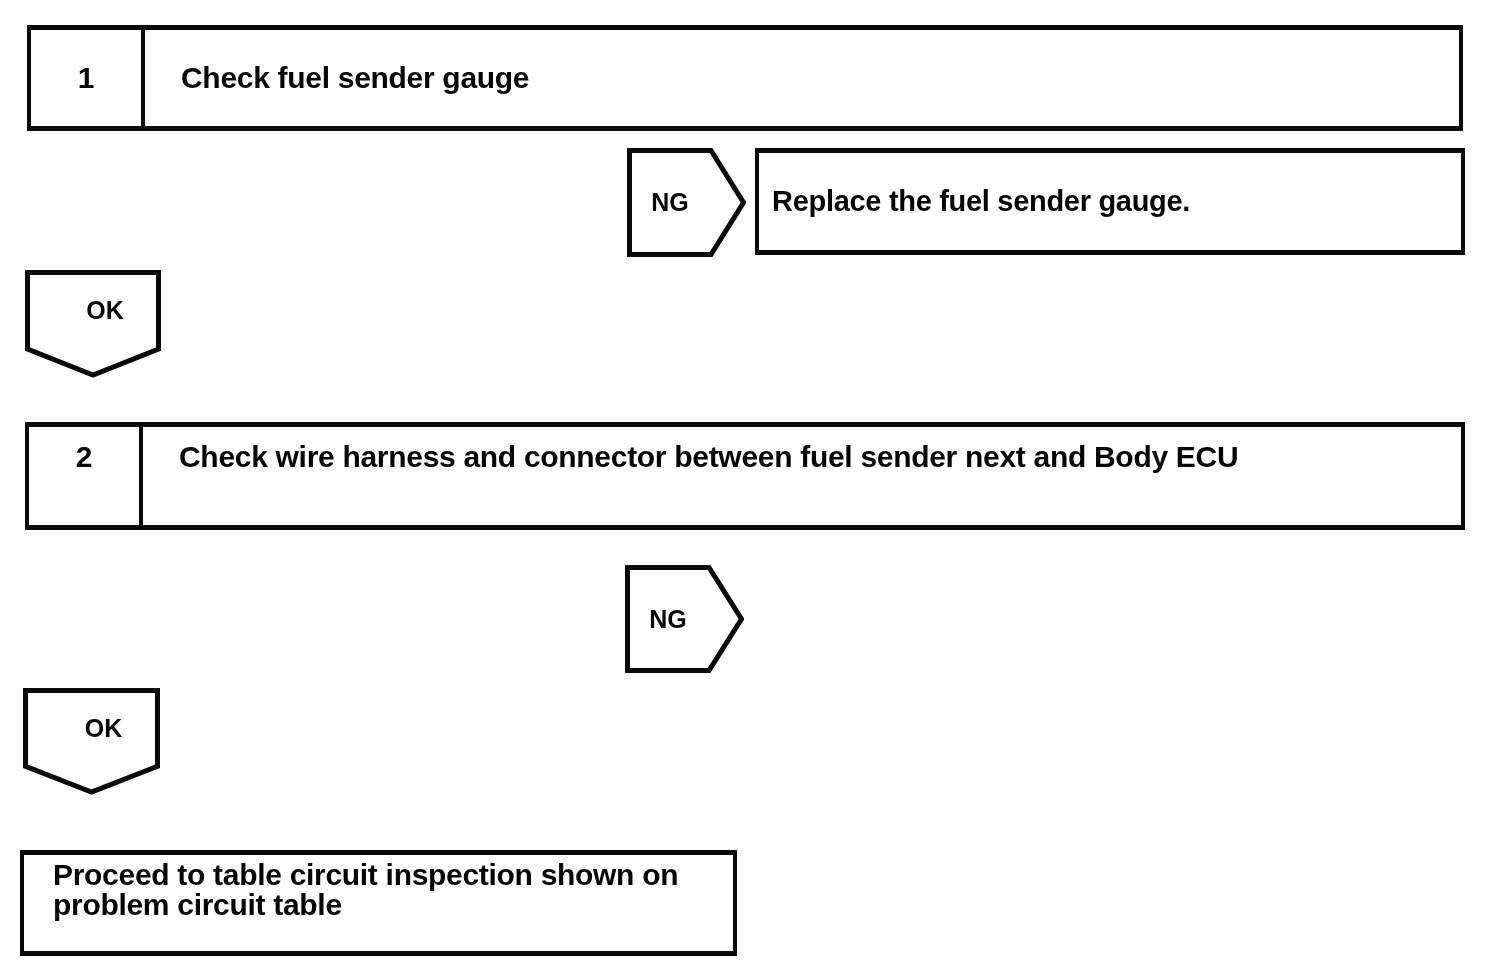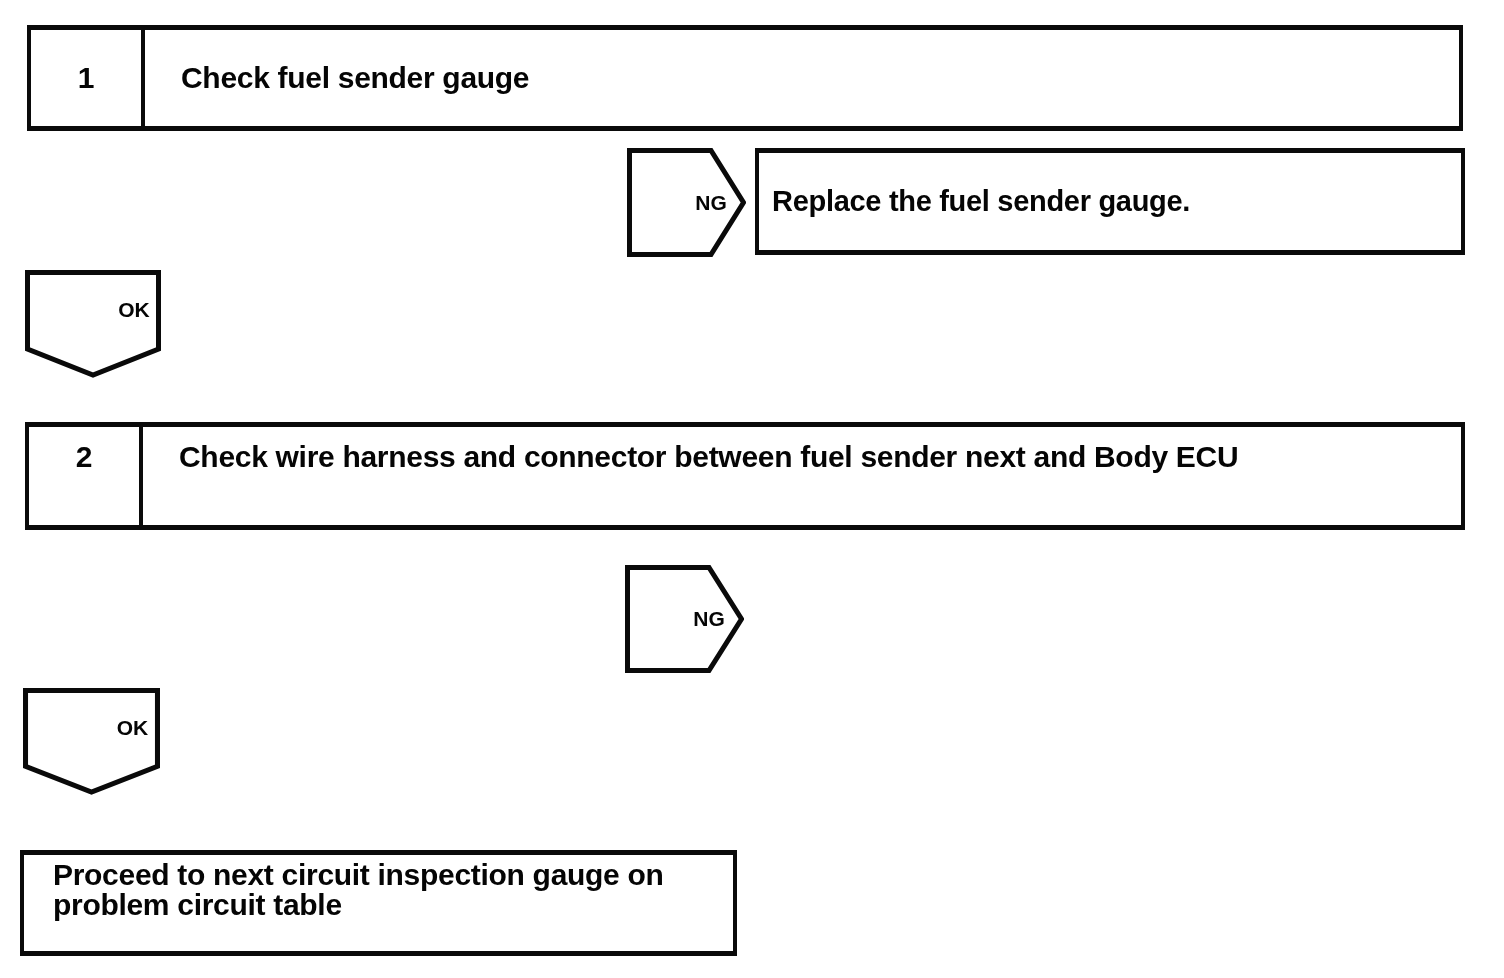--- a/index.html
+++ b/index.html
@@ -47,26 +47,25 @@
 
   .end-box { padding: 5px 12px 0 29px; font-size: 30px; line-height: 30px; }
 
   .tag { position: absolute; }
   .tag svg { position: absolute; left: 0; top: 0; display: block; }
   .tag-label {
     position: absolute;
     display: flex;
     align-items: center;
     justify-content: center;
-    font-size: 21px;
+    font-size: 25px;
     letter-spacing: 0px;
-    margin-left: 41px;
   }
   .ng .tag-label { left: 0; top: 0; width: 86px; height: 100%; }
-  .ok .tag-label { left: 0; top: 0; width: 100%; height: 80px; }
+  .ok .tag-label { left: 12px; top: 0; width: 100%; height: 80px; }
 
   .speck { position: absolute; background: #0a0a0a; border-radius: 2px; }
 </style>
 </head>
 <body>
 
 <div class="canvas">
 
   <div class="box step step1" style="left:27px; top:25px; width:1436px; height:106px;">
     <div class="num-cell">1</div>
@@ -107,17 +106,17 @@
 
 
   <div class="tag ok" style="left:23px; top:688px; width:137px; height:107px;">
     <svg width="137" height="107" viewBox="0 0 136 108" preserveAspectRatio="none">
       <polygon points="2.5,2.5 133.5,2.5 133.5,79 68,105 2.5,79" fill="#ffffff" stroke="#0a0a0a" stroke-width="5" stroke-linejoin="miter"></polygon>
     </svg>
     <span class="tag-label">OK</span>
   </div>
 
   <div class="box end-box" style="left:20px; top:850px; width:717px; height:106px;">
-    <div>Proceed to next circuit inspection gauge on</div>
+    <div>Proceed to table circuit inspection shown on</div>
     <div>problem circuit table</div>
   </div>
 
 </div>
 
 </body></html>

